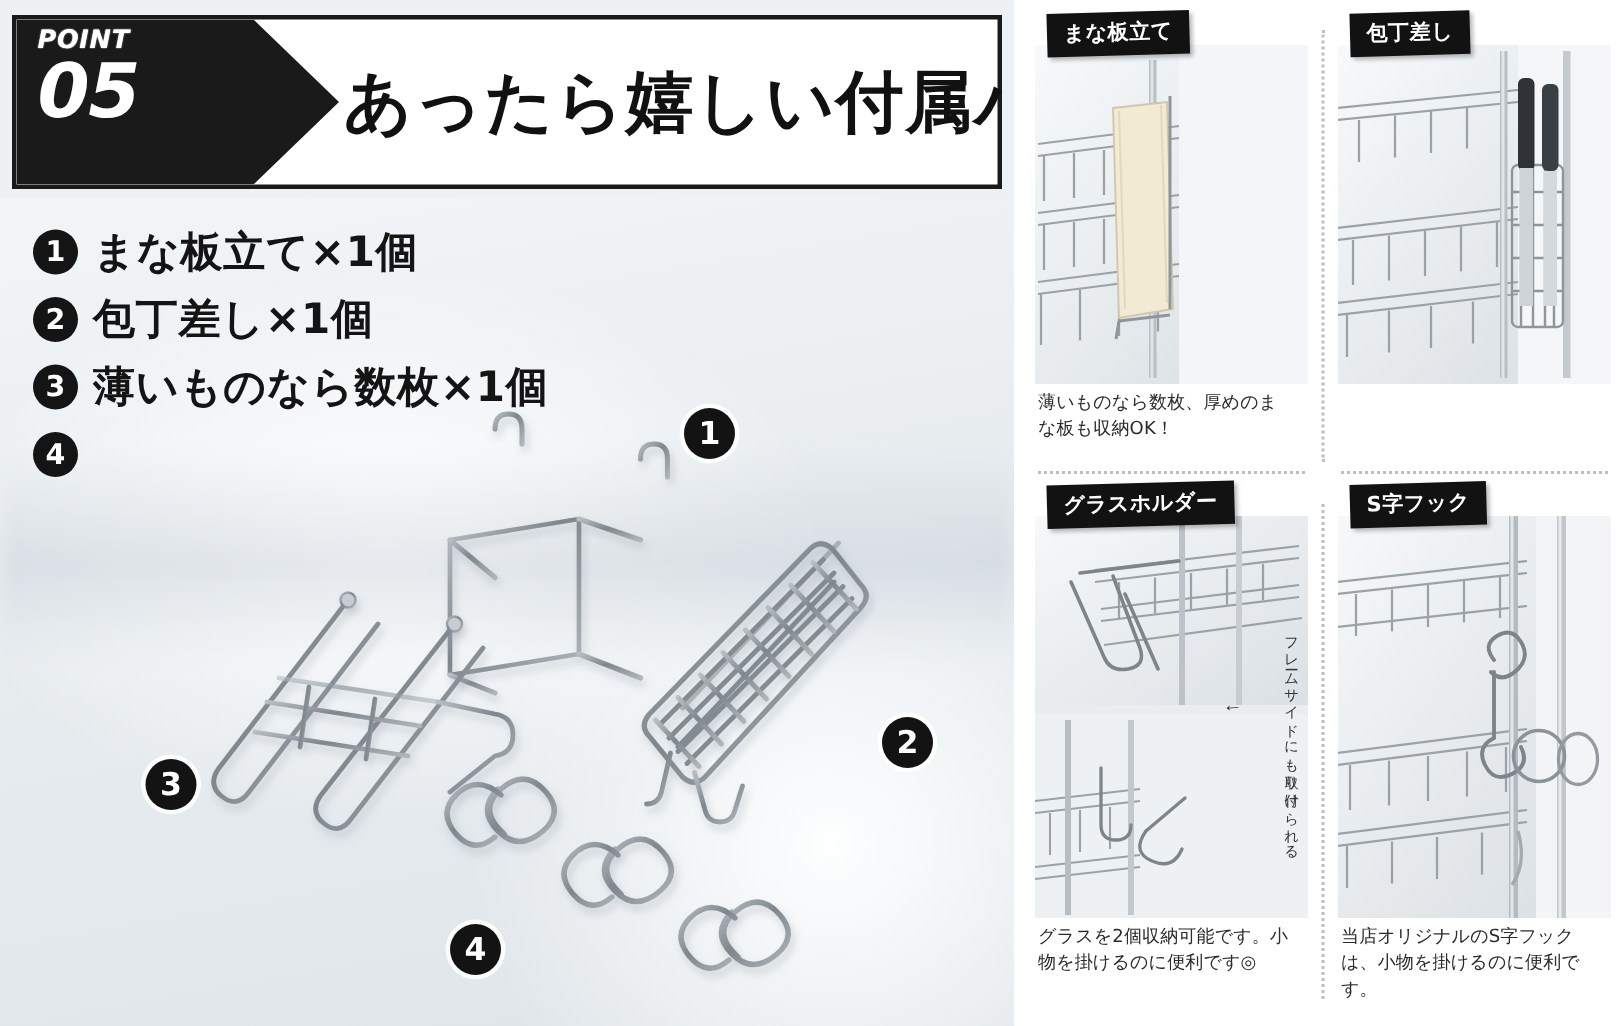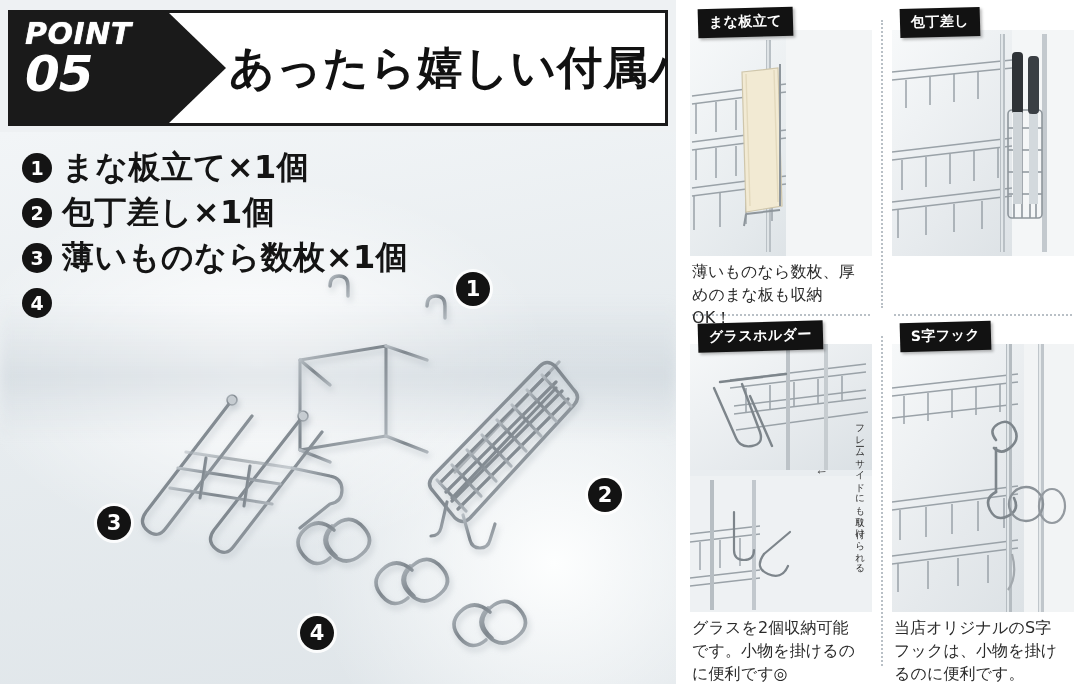--- a/index.html
+++ b/index.html
@@ -42,21 +42,21 @@
     position:absolute;left:0;top:0;width:215px;height:110px;
     background:#1a1a1a;
     clip-path:polygon(0 0,158px 0,215px 55px,158px 110px,0 110px);
     color:#ffffff;
     box-sizing:border-box;
     padding:6px 0 0 14px;
   }
   #point-word{
     font-family:"DejaVu Sans","Liberation Sans",sans-serif;
     font-weight:bold;font-style:italic;
-    font-size:30px;letter-spacing:.5px;line-height:1;
+    font-size:17px;letter-spacing:.5px;line-height:1;
     text-shadow:0 0 1px #fff;
   }
   #point-number{
     font-family:"DejaVu Sans","Liberation Sans",sans-serif;
     font-weight:bold;font-style:italic;
     font-size:50px;line-height:.95;letter-spacing:-1px;margin-top:2px;
   }
   #header-title{
     position:absolute;left:218px;top:50%;transform:translateY(-50%);
     font-size:45px;font-weight:bold;color:#111;
@@ -75,21 +75,21 @@
   .part-bullet{
     flex:0 0 auto;
     width:30px;height:30px;border-radius:50%;
     background:#141414;color:#fff;
     font-size:19px;font-weight:bold;
     display:flex;align-items:center;justify-content:center;
     margin-right:10px;
     font-family:"DejaVu Sans","Liberation Sans",sans-serif;
   }
   .part-label{
-    font-size:32px;font-weight:bold;color:#141414;
+    font-size:28px;font-weight:bold;color:#141414;
     white-space:nowrap;letter-spacing:.5px;
     font-family:"DejaVu Sans","Liberation Sans",sans-serif;
   }
 
   
   .callout{
     position:absolute;
     width:34px;height:34px;border-radius:50%;
     background:#131313;color:#fff;
     font-size:21px;font-weight:bold;
@@ -147,21 +147,21 @@
     position:absolute;left:0;top:22px;right:0;
     overflow:hidden;
     background:#e9edf0;
   }
   #cell-tl .photo-frame,#cell-tr .photo-frame{height:226px;}
   #cell-bl .photo-frame{height:268px;}
   #cell-br .photo-frame{height:268px;}
 
   .photo-caption{
     position:absolute;left:2px;right:12px;
-    font-size:16px;line-height:1.45;color:#2a2a2a;
+    font-size:12px;line-height:1.45;color:#2a2a2a;
     font-family:"DejaVu Sans","Liberation Sans",sans-serif;
     letter-spacing:.1px;
   }
   #cell-tl .photo-caption,#cell-tr .photo-caption{top:252px;}
   #cell-bl .photo-caption,#cell-br .photo-caption{top:294px;}
 
   
   .vertical-note{
     position:absolute;right:6px;top:74px;
     writing-mode:vertical-rl;

